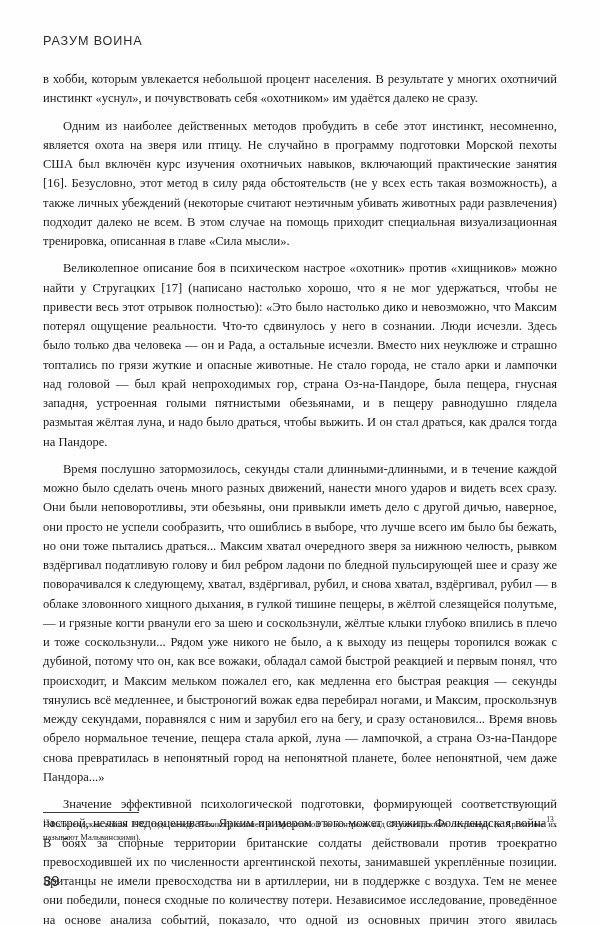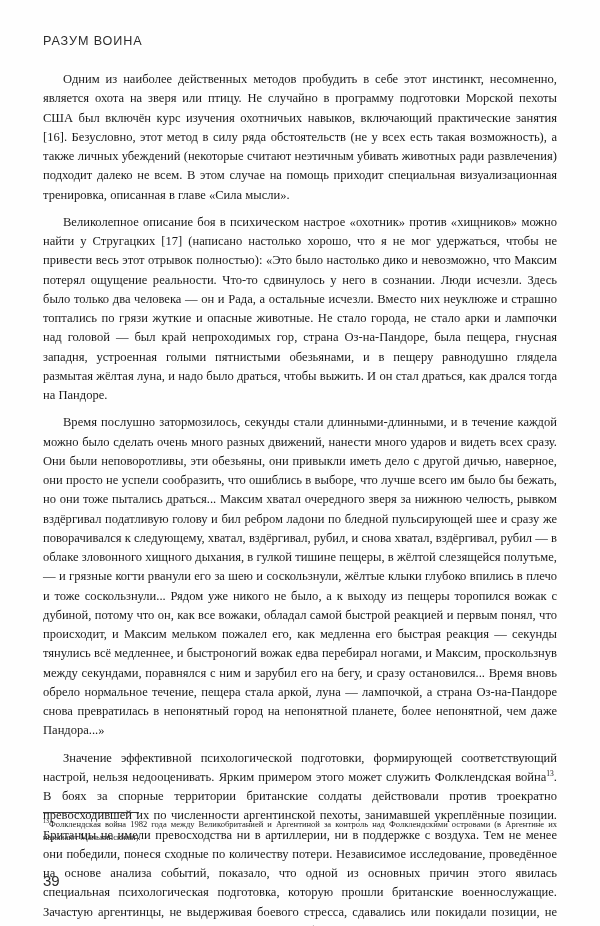--- a/index.html
+++ b/index.html
@@ -87,20 +87,21 @@
 </style>
 </head>
 <body>
 
 <div class="page">
 
   <div class="running-header">РАЗУМ ВОИНА</div>
 
   <div class="textblock">
 
+    <p class="para">в хобби, которым увлекается небольшой процент населения. В результате у многих охотничий инстинкт «уснул», и почувствовать себя «охотником» им удаётся далеко не сразу.</p>
 
     <p class="para indent">Одним из наиболее действенных методов пробудить в себе этот инстинкт, несомненно, является охота на зверя или птицу. Не случайно в программу подготовки Морской пехоты США был включён курс изучения охотничьих навыков, включающий практические занятия [16]. Безусловно, этот метод в силу ряда обстоятельств (не у всех есть такая возможность), а также личных убеждений (некоторые считают неэтичным убивать животных ради развлечения) подходит далеко не всем. В этом случае на помощь приходит специальная визуализационная тренировка, описанная в главе «Сила мысли».</p>
 
     <p class="para indent">Великолепное описание боя в психическом настрое «охотник» против «хищников» можно найти у Стругацких [17] (написано настолько хорошо, что я не мог удержаться, чтобы не привести весь этот отрывок полностью): «Это было настолько дико и невозможно, что Максим потерял ощущение реальности. Что-то сдвинулось у него в сознании. Люди исчезли. Здесь было только два человека — он и Рада, а остальные исчезли. Вместо них неуклюже и страшно топтались по грязи жуткие и опасные животные. Не стало города, не стало арки и лампочки над головой — был край непроходимых гор, страна Оз-на-Пандоре, была пещера, гнусная западня, устроенная голыми пятнистыми обезьянами, и в пещеру равнодушно глядела размытая жёлтая луна, и надо было драться, чтобы выжить. И он стал драться, как дрался тогда на Пандоре.</p>
 
     <p class="para indent">Время послушно затормозилось, секунды стали длинными-длинными, и в течение каждой можно было сделать очень много разных движений, нанести много ударов и видеть всех сразу. Они были неповоротливы, эти обезьяны, они привыкли иметь дело с другой дичью, наверное, они просто не успели сообразить, что ошиблись в выборе, что лучше всего им было бы бежать, но они тоже пытались драться... Максим хватал очередного зверя за нижнюю челюсть, рывком вздёргивал податливую голову и бил ребром ладони по бледной пульсирующей шее и сразу же поворачивался к следующему, хватал, вздёргивал, рубил, и снова хватал, вздёргивал, рубил — в облаке зловонного хищного дыхания, в гулкой тишине пещеры, в жёлтой слезящейся полутьме,— и грязные когти рванули его за шею и соскользнули, жёлтые клыки глубоко впились в плечо и тоже соскользнули... Рядом уже никого не было, а к выходу из пещеры торопился вожак с дубиной, потому что он, как все вожаки, обладал самой быстрой реакцией и первым понял, что происходит, и Максим мельком пожалел его, как медленна его быстрая реакция — секунды тянулись всё медленнее, и быстроногий вожак едва перебирал ногами, и Максим, проскользнув между секундами, поравнялся с ним и зарубил его на бегу, и сразу остановился... Время вновь обрело нормальное течение, пещера стала аркой, луна — лампочкой, а страна Оз-на-Пандоре снова превратилась в непонятный город на непонятной планете, более непонятной, чем даже Пандора...»</p>
 
     <p class="para indent"><span>Значение эффективной психологической подготовки, формирующей соответствующий настрой, нельзя недооценивать. Ярким примером этого может служить Фолклендская война</span><sup class="fn">13</sup><span>. В боях за спорные территории британские солдаты действовали против троекратно превосходившей их по численности аргентинской пехоты, занимавшей укреплённые позиции. Британцы не имели превосходства ни в артиллерии, ни в поддержке с воздуха. Тем не менее они победили, понеся сходные по количеству потери. Независимое исследование, проведённое на основе анализа событий, показало, что одной из основных причин этого явилась специальная психологическая подготовка, которую прошли британские военнослужащие. Зачастую аргентинцы, не выдерживая боевого стресса, сдавались или покидали позиции, не оказывая серьёзного сопротивления. Кроме того, британские</span></p>
 
   </div>

